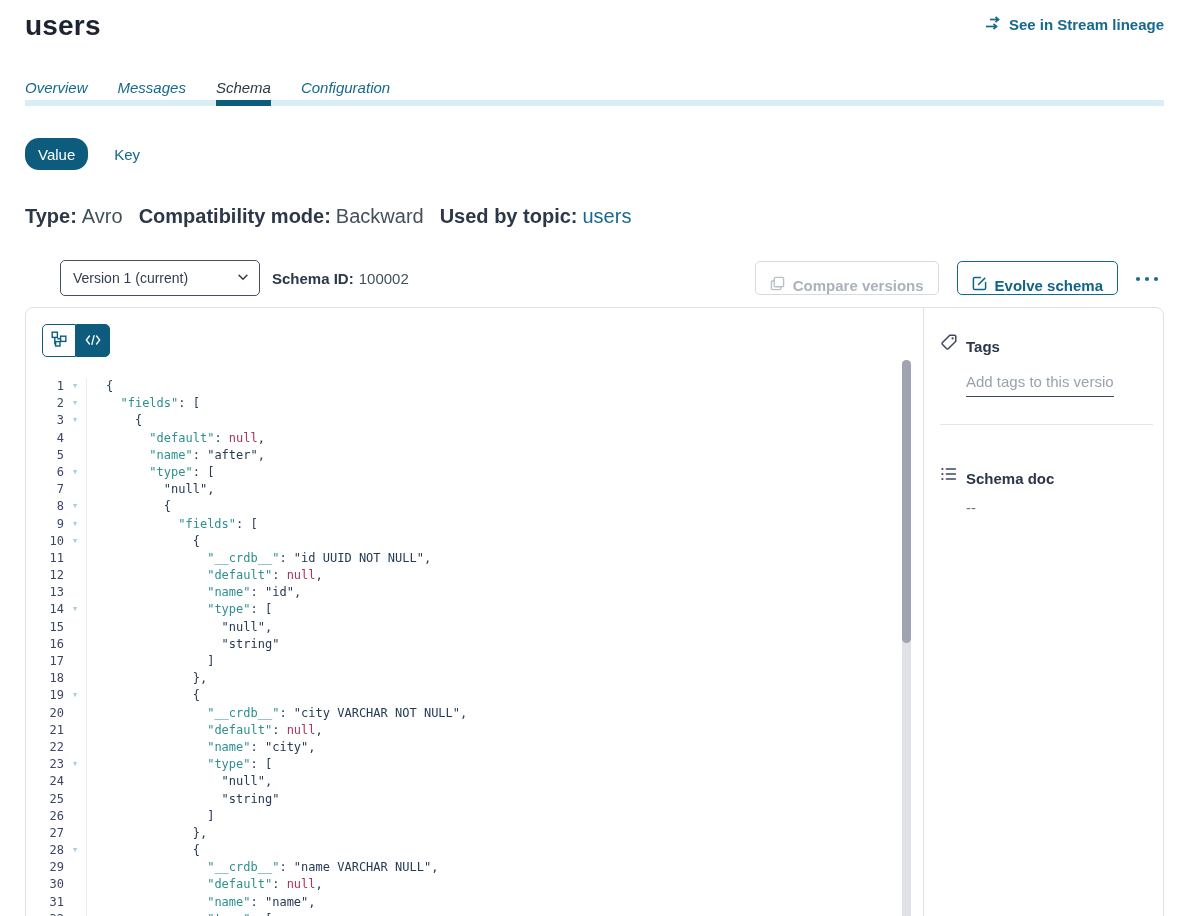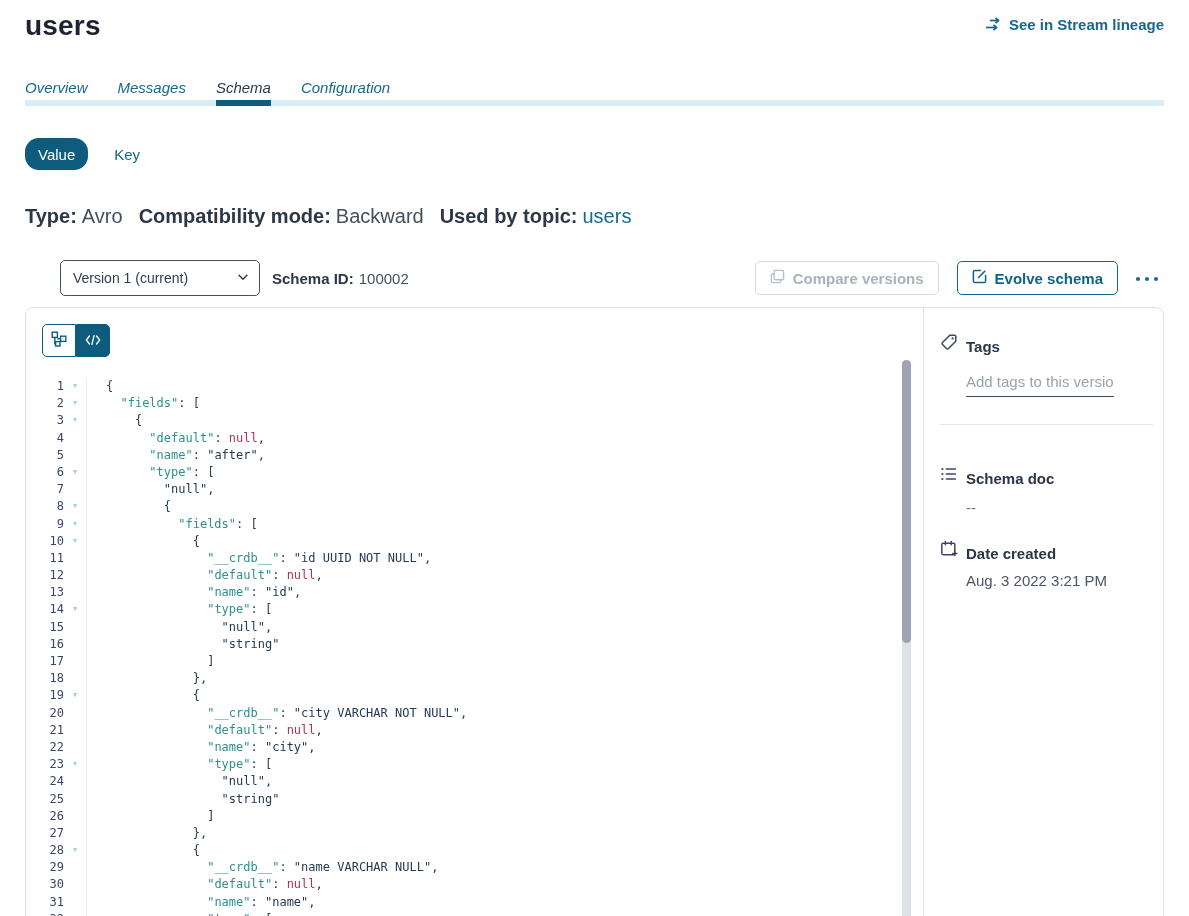--- a/index.html
+++ b/index.html
@@ -1,21 +1,21 @@
 <!DOCTYPE html>
 <html><head>
 <meta charset="utf-8">
 <style>
   html,body{margin:0;padding:0;width:1189px;height:916px;overflow:hidden;background:#ffffff;
     font-family:"Liberation Sans",sans-serif;-webkit-font-smoothing:antialiased;}
   .page{padding:0 25px;}
   
   .hdr{display:flex;justify-content:space-between;align-items:flex-start;}
   .hdr h1{margin:10px 0 0;font-size:28px;font-weight:700;color:#1d2430;letter-spacing:.2px;}
-  .lineage{margin-top:16px;display:flex;align-items:center;gap:7px;color:#16688e;font-size:15px;font-weight:600;cursor:pointer;}
+  .lineage{margin-top:16px;display:flex;align-items:flex-start;gap:7px;color:#16688e;font-size:15px;font-weight:600;cursor:pointer;}
   .lineage svg{display:block;}
   
   .tabs-wrap{position:relative;margin-top:37px;font-style:italic;}
   .tabs{display:flex;gap:30px;}
   .tab{font-size:15px;font-weight:500;color:#16688e;padding-bottom:4px;position:relative;cursor:pointer;}
   .tab.active{color:#2f3a46;}
   .tab.active::after{content:"";position:absolute;left:0;right:0;bottom:-6px;height:6px;background:#0d5c7d;z-index:1;}
   .tab-strip{height:6px;background:#daecf5;}
   
   .vk-row{margin-top:32px;display:flex;align-items:center;gap:26px;}
@@ -29,21 +29,21 @@
   .meta-value{color:#43505c;}
   .meta-value.link{color:#16688e;cursor:pointer;}
   
   .ver-row{margin-top:32px;display:flex;align-items:center;}
   .sel-wrap{position:relative;width:200px;height:36px;padding-left:35px;}
   .sel-wrap select{appearance:none;-webkit-appearance:none;width:100%;height:100%;border:1px solid #454f63;
     border-radius:5px;background:#fff;font-family:inherit;font-size:14px;color:#333c4e;padding:0 30px 0 12px;cursor:pointer;}
   .sel-wrap .chev{position:absolute;right:10px;top:10px;pointer-events:none;color:#333c4e;}
   .schema-id{margin-left:12px;display:flex;gap:5px;font-size:15px;}
   .ver-spacer{flex:1;}
-  .btn-outline{display:flex;align-items:center;gap:8px;height:34px;padding:0 14px;border-radius:5px;background:#fff;
+  .btn-outline{display:flex;align-items:flex-end;gap:8px;height:34px;padding:0 14px;border-radius:5px;background:#fff;
     font-family:inherit;font-size:15px;font-weight:600;cursor:pointer;}
   .btn-compare{border:1px solid #d7dbdf;color:#a9b2bc;}
   .btn-evolve{border:1px solid #12688d;color:#0f648a;margin-left:18px;}
   .btn-dots{border:none;background:none;margin-left:12px;padding:4px;cursor:pointer;color:#1b6d92;}
   
   .panel{margin-top:11px;border:1px solid #dee2e6;border-radius:8px 8px 0 0;height:650px;display:flex;}
   .code-pane{flex:1;position:relative;padding-top:16px;min-width:0;}
   .view-toggle{display:flex;margin-left:16px;}
   .vt-btn{width:34px;height:33px;display:flex;align-items:center;justify-content:center;cursor:pointer;box-sizing:border-box;}
   .vt-tree{background:#fff;border:1px solid #0d5c7d;border-radius:5px 0 0 5px;color:#0d5c7d;}
@@ -377,29 +377,16 @@
             <svg width="18" height="18" viewBox="0 0 18 18" fill="none" stroke="currentColor" stroke-width="1.6" stroke-linecap="round">
               <path d="M6.4 4h9M6.4 9h9M6.4 14h9"></path>
               <path d="M2.4 4h.01M2.4 9h.01M2.4 14h.01" stroke-width="2.2"></path>
             </svg>
           </span>
           <span class="sb-title">Schema doc</span>
         </div>
         <div class="sb-value">--</div>
       </div>
 
-      <div class="sb-sec date">
-        <div class="sb-head">
-          <span>
-            <svg width="18" height="18" viewBox="0 0 18 18" fill="none" stroke="currentColor" stroke-width="1.5" stroke-linecap="round">
-              <rect x="1.8" y="3.2" width="13" height="11.5" rx="1.4"></rect>
-              <path d="M5.4 1.6v3.2M11.2 1.6v3.2"></path>
-              <path d="M14.8 11.5v4M12.8 13.5h4"></path>
-            </svg>
-          </span>
-          <span class="sb-title">Date created</span>
-        </div>
-        <div class="sb-value dark">Aug. 3 2022 3:21 PM</div>
-      </div>
     </div>
   </div>
 
 </div>
 
 </body></html>

